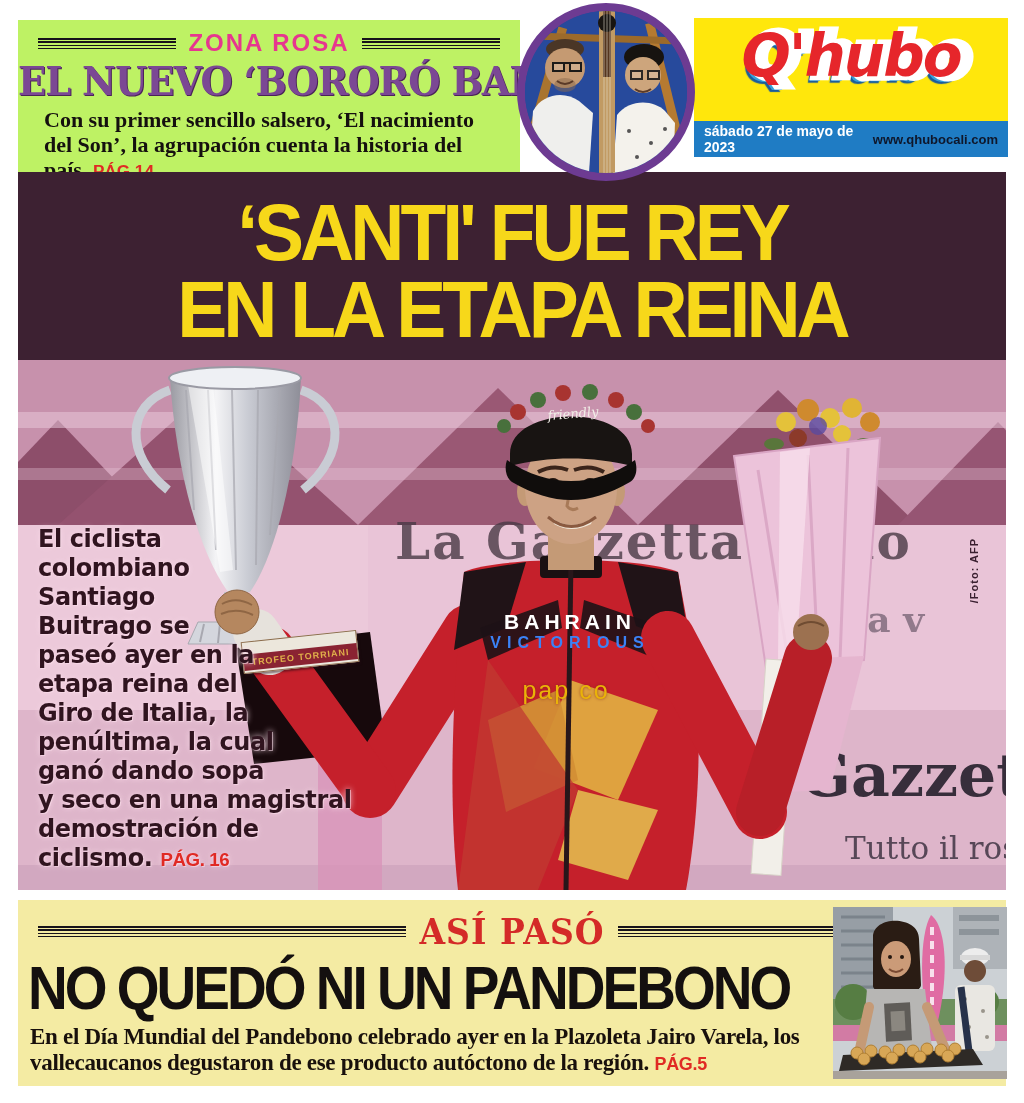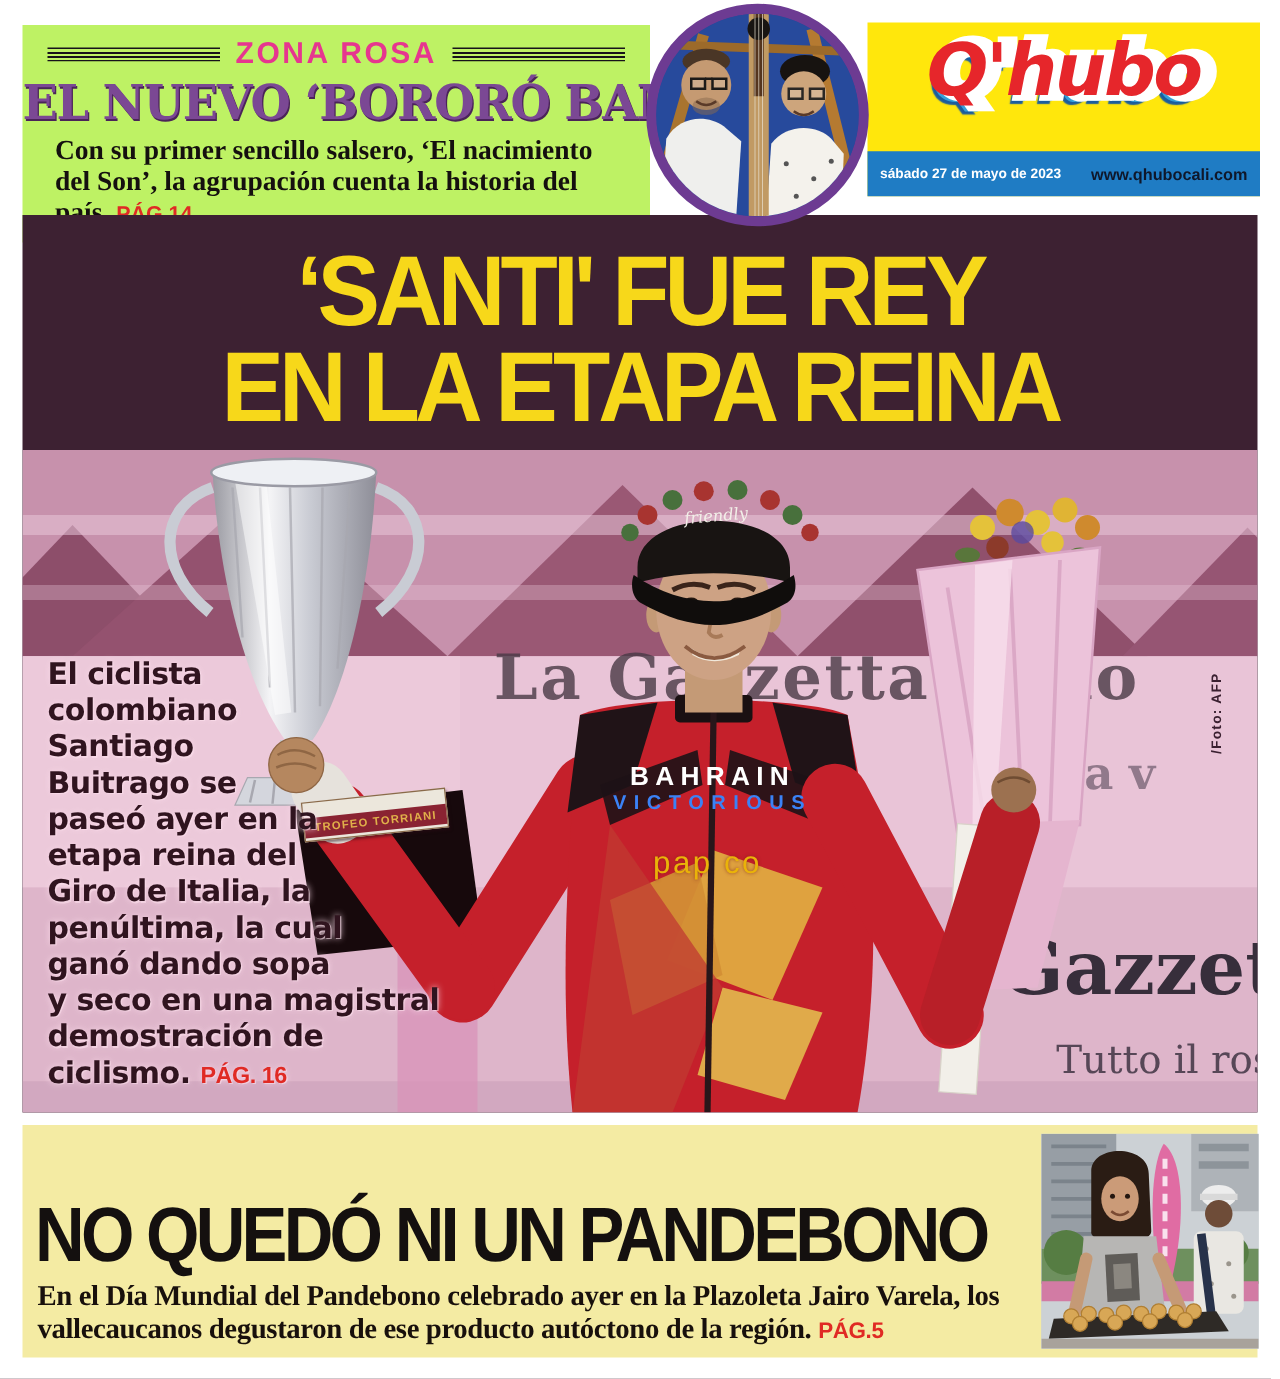--- a/index.html
+++ b/index.html
@@ -21,21 +21,21 @@
   
   .logo-panel{left:694px;top:18px;width:314px;height:139px;background:#ffe70c;}
   .edition-info{padding-top:9px;text-align:center;color:#2a4fa2;font-weight:bold;font-size:11px;letter-spacing:0.2px;}
   .logo-wrap{position:relative;text-align:center;margin-top:0px;height:76px;padding-left:17px;}
   .logo-text{font-family:"DejaVu Sans",sans-serif;font-weight:bold;font-style:italic;
       font-size:58px;letter-spacing:-2px;line-height:76px;}
   .logo-back{color:#ffffff;-webkit-text-stroke:9px #ffffff;text-shadow:-5px 5px 0 #35a0d8,-7px 7px 1px #1a5c9e;}
   .logo-front{position:absolute;left:0;right:0;top:0;color:#e6262b;}
   .date-bar{position:absolute;left:0;bottom:0;width:100%;height:36px;background:#1f7cc4;
       display:flex;align-items:center;justify-content:space-between;box-sizing:border-box;padding:0 10px;}
-  .issue-date{color:#fff;font-weight:bold;font-size:11px;}
+  .issue-date{color:#fff;font-weight:bold;font-size:14px;}
   .website{color:#0f172a;font-weight:bold;font-size:13px;}
 
   
   .circle-photo{left:517px;top:3px;width:162px;height:162px;border-radius:50%;
       border:8px solid #6d3b92;overflow:hidden;z-index:6;background:#274a9c;}
 
   
   .lead-panel{left:18px;top:172px;width:988px;height:718px;background:#3d2132;overflow:hidden;}
   .lead-headline{margin-top:22px;text-align:center;color:#f7d81a;font-weight:bold;
       font-size:75px;letter-spacing:-4px;line-height:0.97;transform:scaleY(1.06);transform-origin:top center;}
@@ -281,20 +281,25 @@
 y seco en una magistral
 demostración de
 ciclismo.</span>
       <span class="pag">PÁG. 16</span>
     </div>
     <div class="abs z3 credit">/Foto: AFP</div>
   </div>
 </div>
 
 <div class="abs bottom-panel">
+  <div class="kicker-row">
+    <div class="rules"></div>
+    <div class="bottom-kicker-label">ASÍ PASÓ</div>
+    <div class="rules"></div>
+  </div>
   <div class="bottom-headline">NO QUEDÓ NI UN PANDEBONO</div>
   <div class="bottom-deck">
     <span>En el Día Mundial del Pandebono celebrado ayer en la Plazoleta Jairo Varela, los vallecaucanos degustaron de ese producto autóctono de la región.</span>
     <span class="pag">PÁG.5</span>
   </div>
   <div class="pandebono-photo">
     <svg width="174" height="172" viewBox="0 0 174 172">
       <rect width="174" height="172" fill="#ccd1d5"></rect>
       <rect x="0" y="0" width="60" height="92" fill="#979ea5"></rect>
       <path d="M8 10 L52 10 M8 24 L52 24 M8 38 L52 38 M8 52 L52 52 M8 66 L52 66 M8 80 L52 80" stroke="#7b838b" stroke-width="3"></path>

